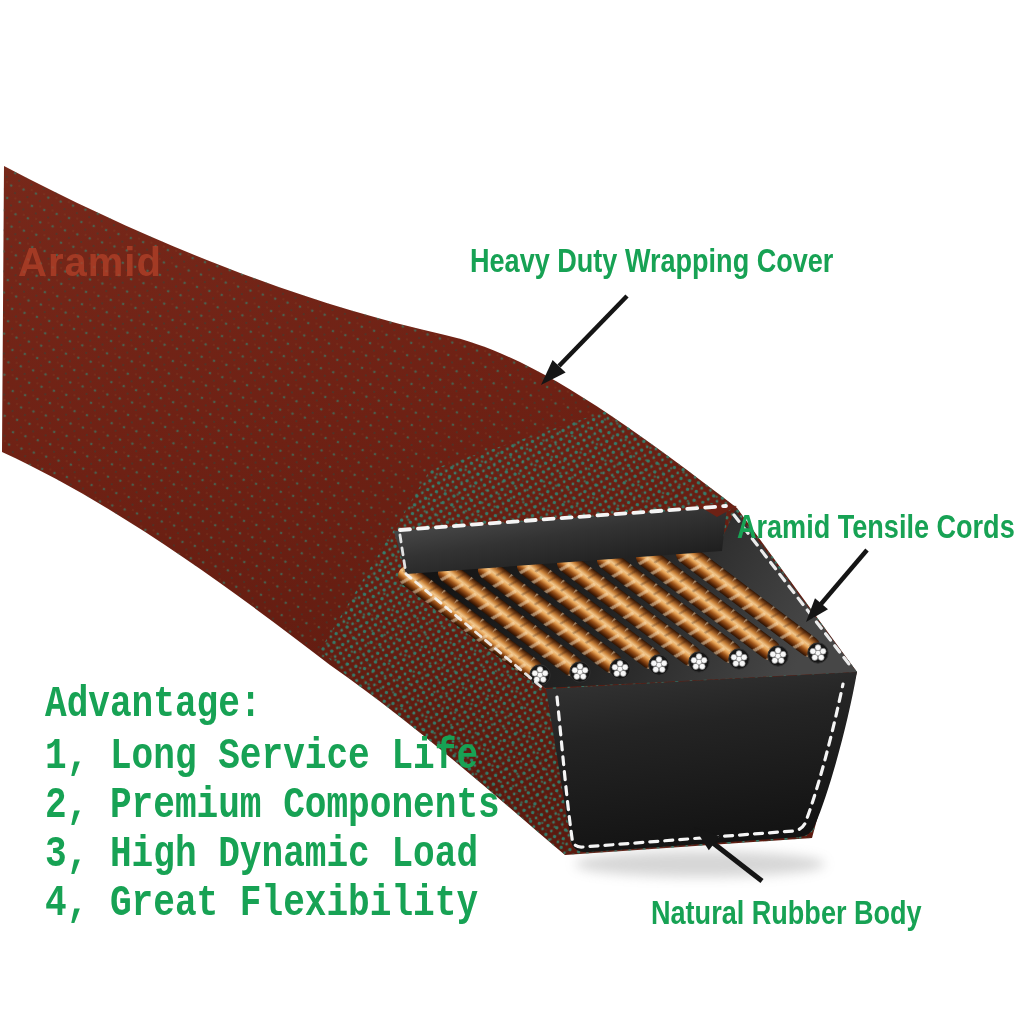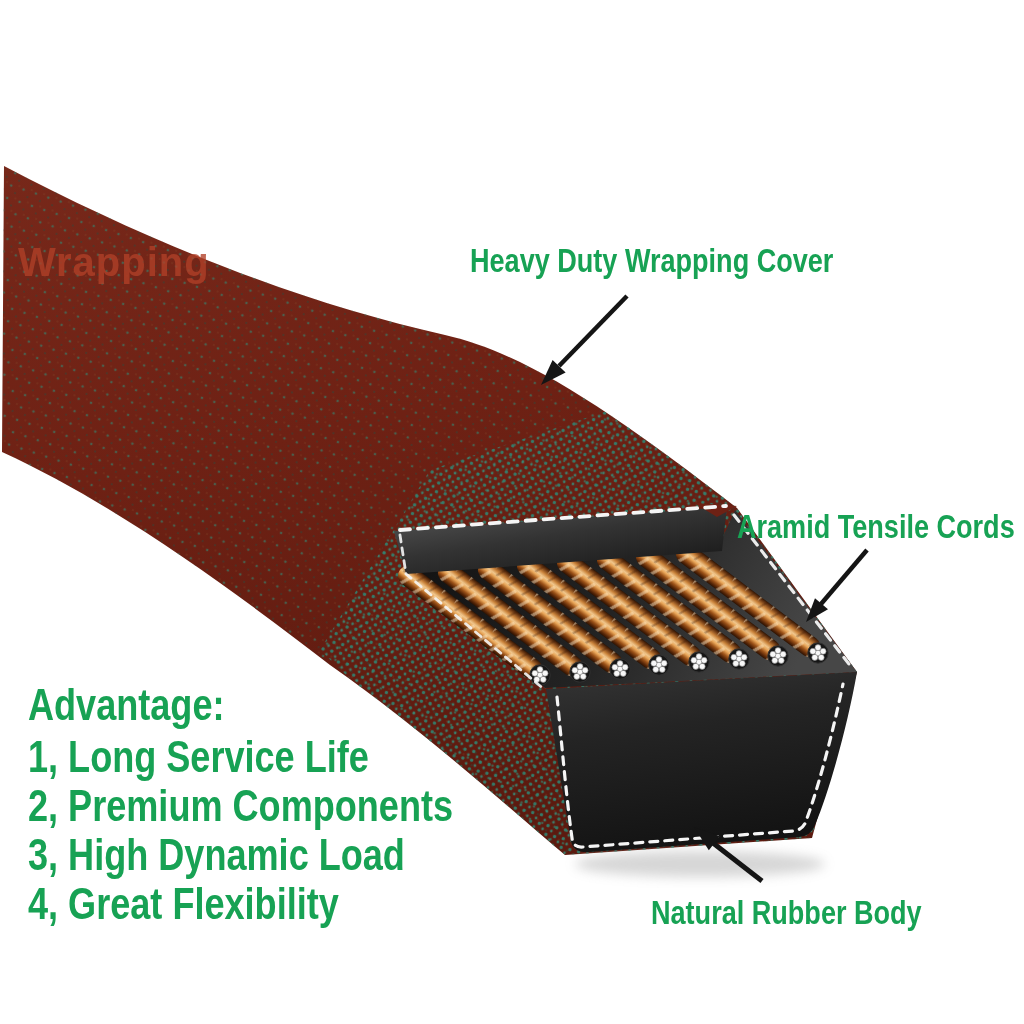--- a/index.html
+++ b/index.html
@@ -4,21 +4,21 @@
 <style>
   html,body{margin:0;padding:0;background:#ffffff;}
   .stage{position:relative;width:1024px;height:1024px;background:#ffffff;overflow:hidden;
          font-family:"Liberation Sans","DejaVu Sans",sans-serif;}
   .stage svg{position:absolute;left:0;top:0;}
   .label{position:absolute;color:#17a254;font-weight:bold;white-space:nowrap;
          transform:scaleX(.82);transform-origin:left top;line-height:1.08;}
   .callout{font-size:33px;}
   .watermark{position:absolute;left:18px;top:240px;font-size:40px;font-weight:bold;
              color:#b14028;opacity:.78;letter-spacing:1px;}
-  .advantages{position:absolute;left:28px;top:680px;}
+  .advantages{position:absolute;left:45px;top:680px;font-family:Liberation Mono, monospace;}
   .adv-line{color:#17a254;font-weight:bold;font-size:44px;line-height:49px;white-space:nowrap;
             transform:scaleX(.82);transform-origin:left top;}
   .adv-title{margin-bottom:3px;}
 </style>
 </head>
 <body>
 
 <div class="stage">
 
   <svg width="1024" height="1024" viewBox="0 0 1024 1024">
@@ -135,21 +135,21 @@
     <g>
       <line x1="867" y1="550" x2="821" y2="604" stroke="#151515" stroke-width="4.5"></line>
       <polygon points="806,622 815,598.2 828,609.2" fill="#151515"></polygon>
     </g>
     <g>
       <line x1="762" y1="881" x2="713" y2="843" stroke="#151515" stroke-width="5"></line>
       <polygon points="694,827 720,836.2 708.8,850.2" fill="#151515"></polygon>
     </g>
   </svg>
 
-  <div class="watermark">Wrapping</div>
+  <div class="watermark">Aramid</div>
 
   <div class="label callout" style="left:470px;top:243px;">Heavy Duty Wrapping Cover</div>
 
   <div class="label callout" style="left:737px;top:509px;">Aramid Tensile Cords</div>
 
   <div class="label callout" style="left:651px;top:895px;">Natural Rubber Body</div>
 
   <div class="advantages">
     <div class="adv-line adv-title">Advantage:</div>
     <div class="adv-line">1, Long Service Life</div>

